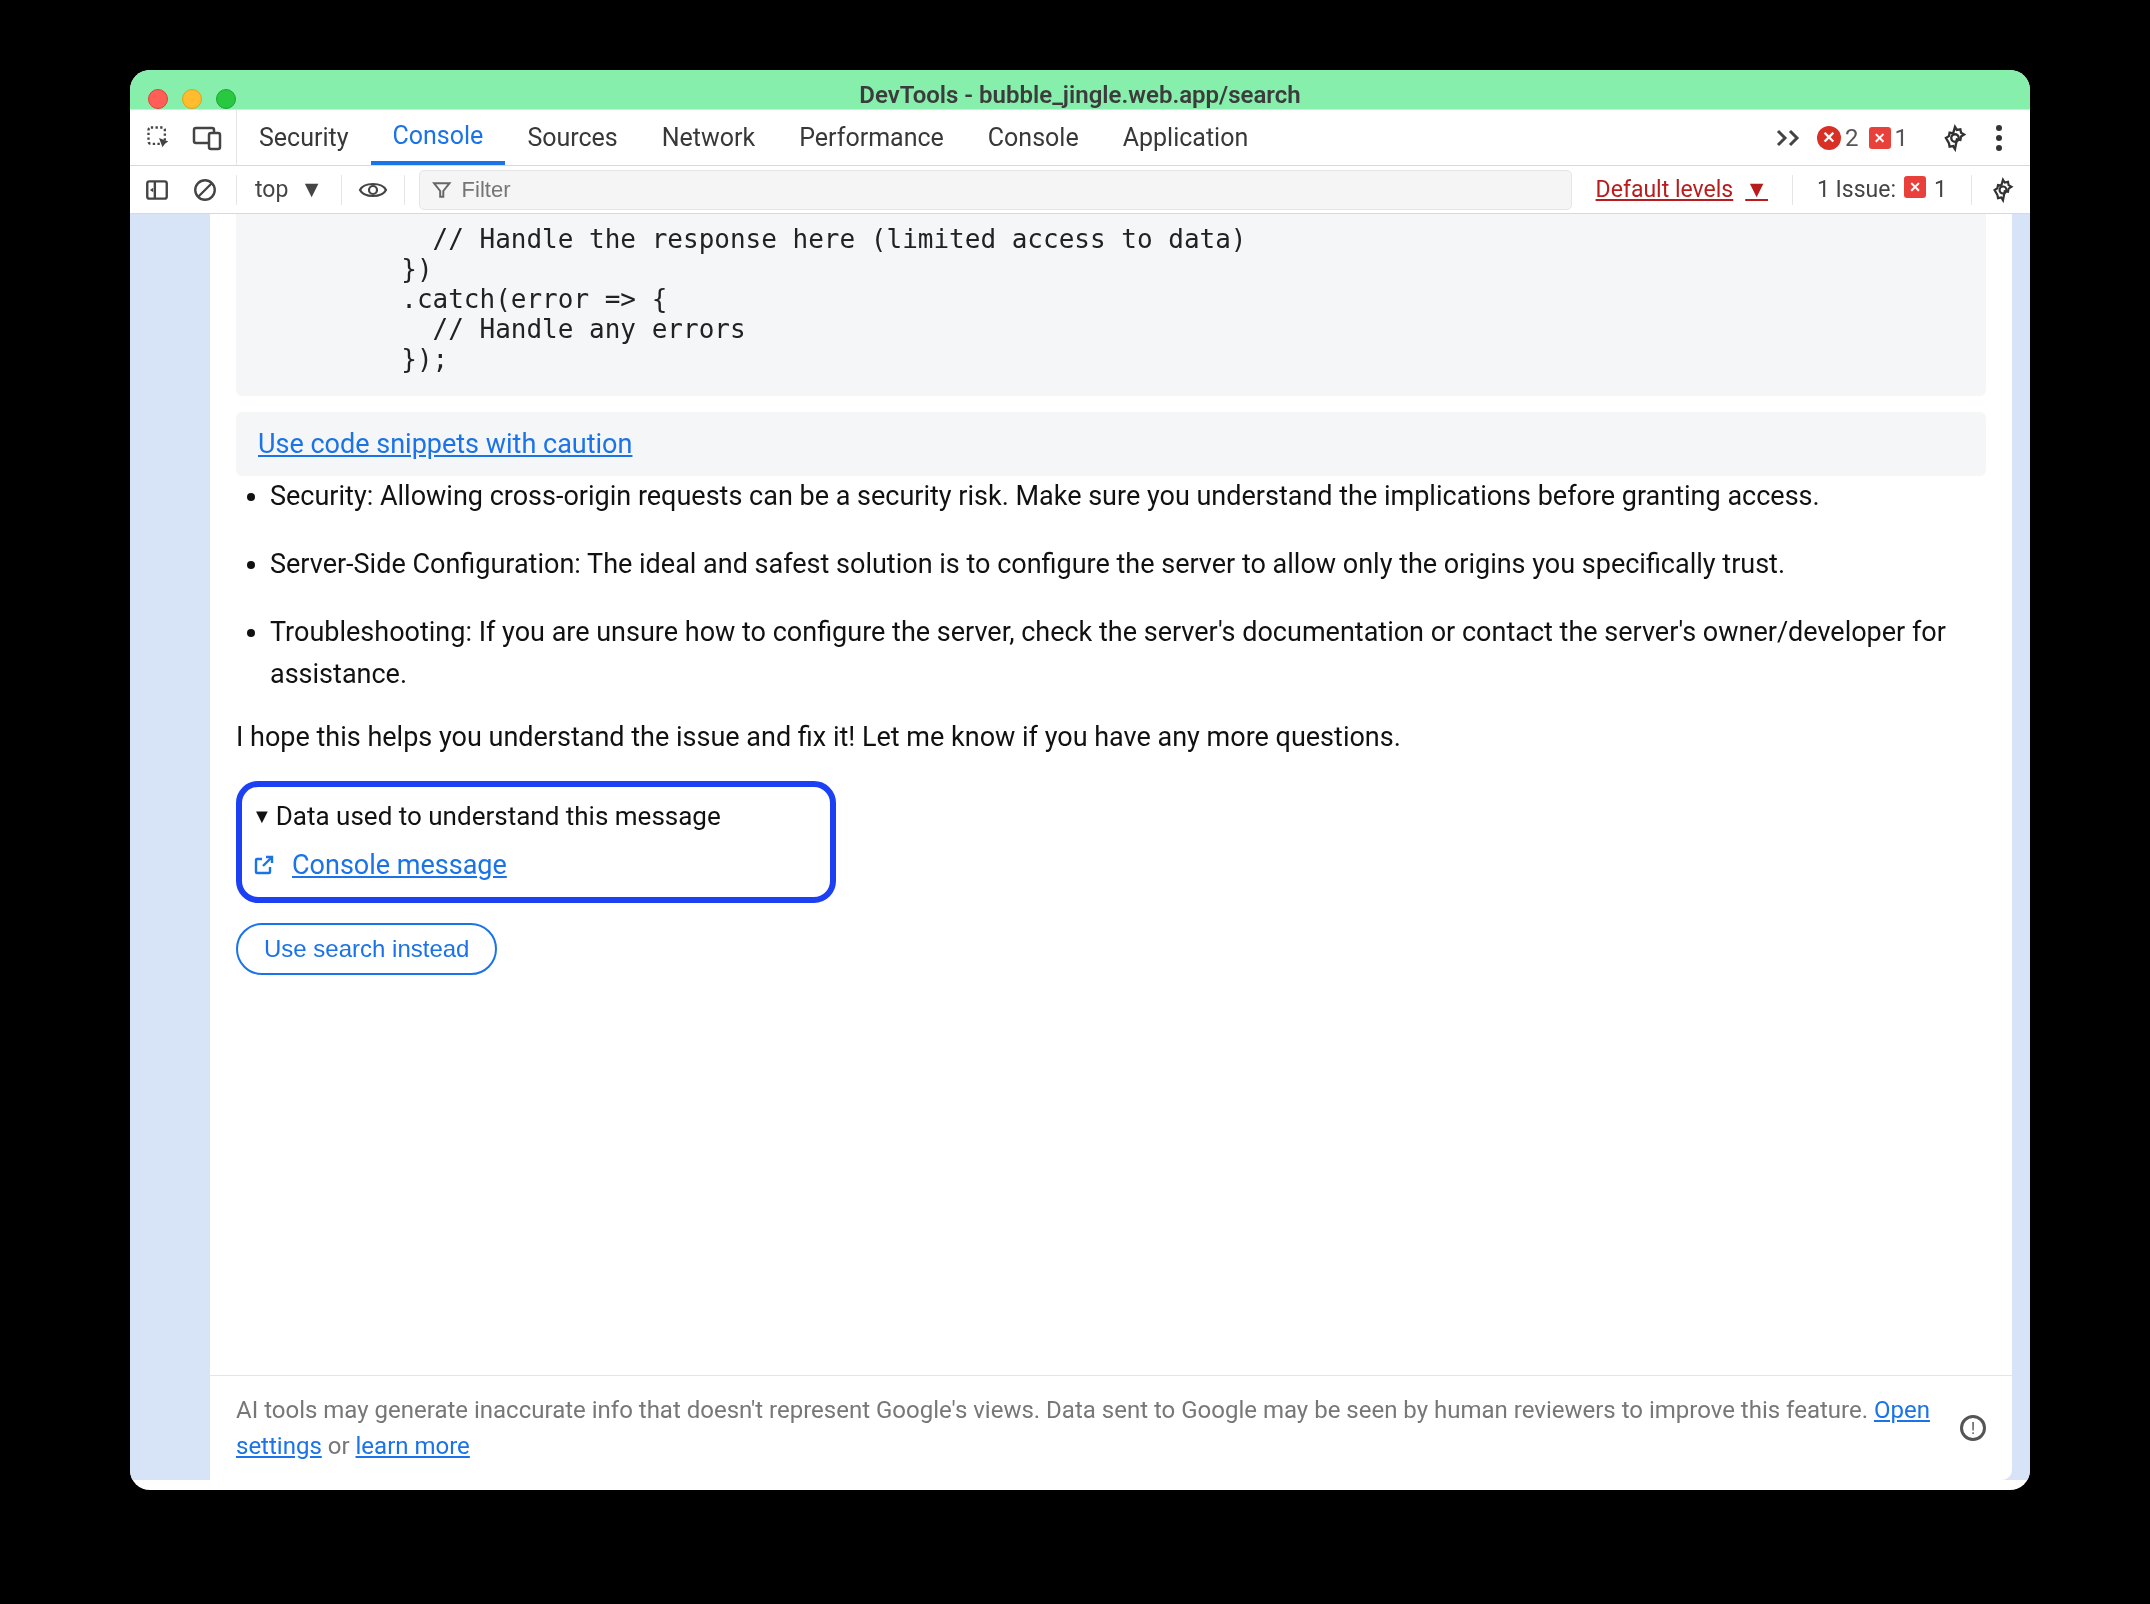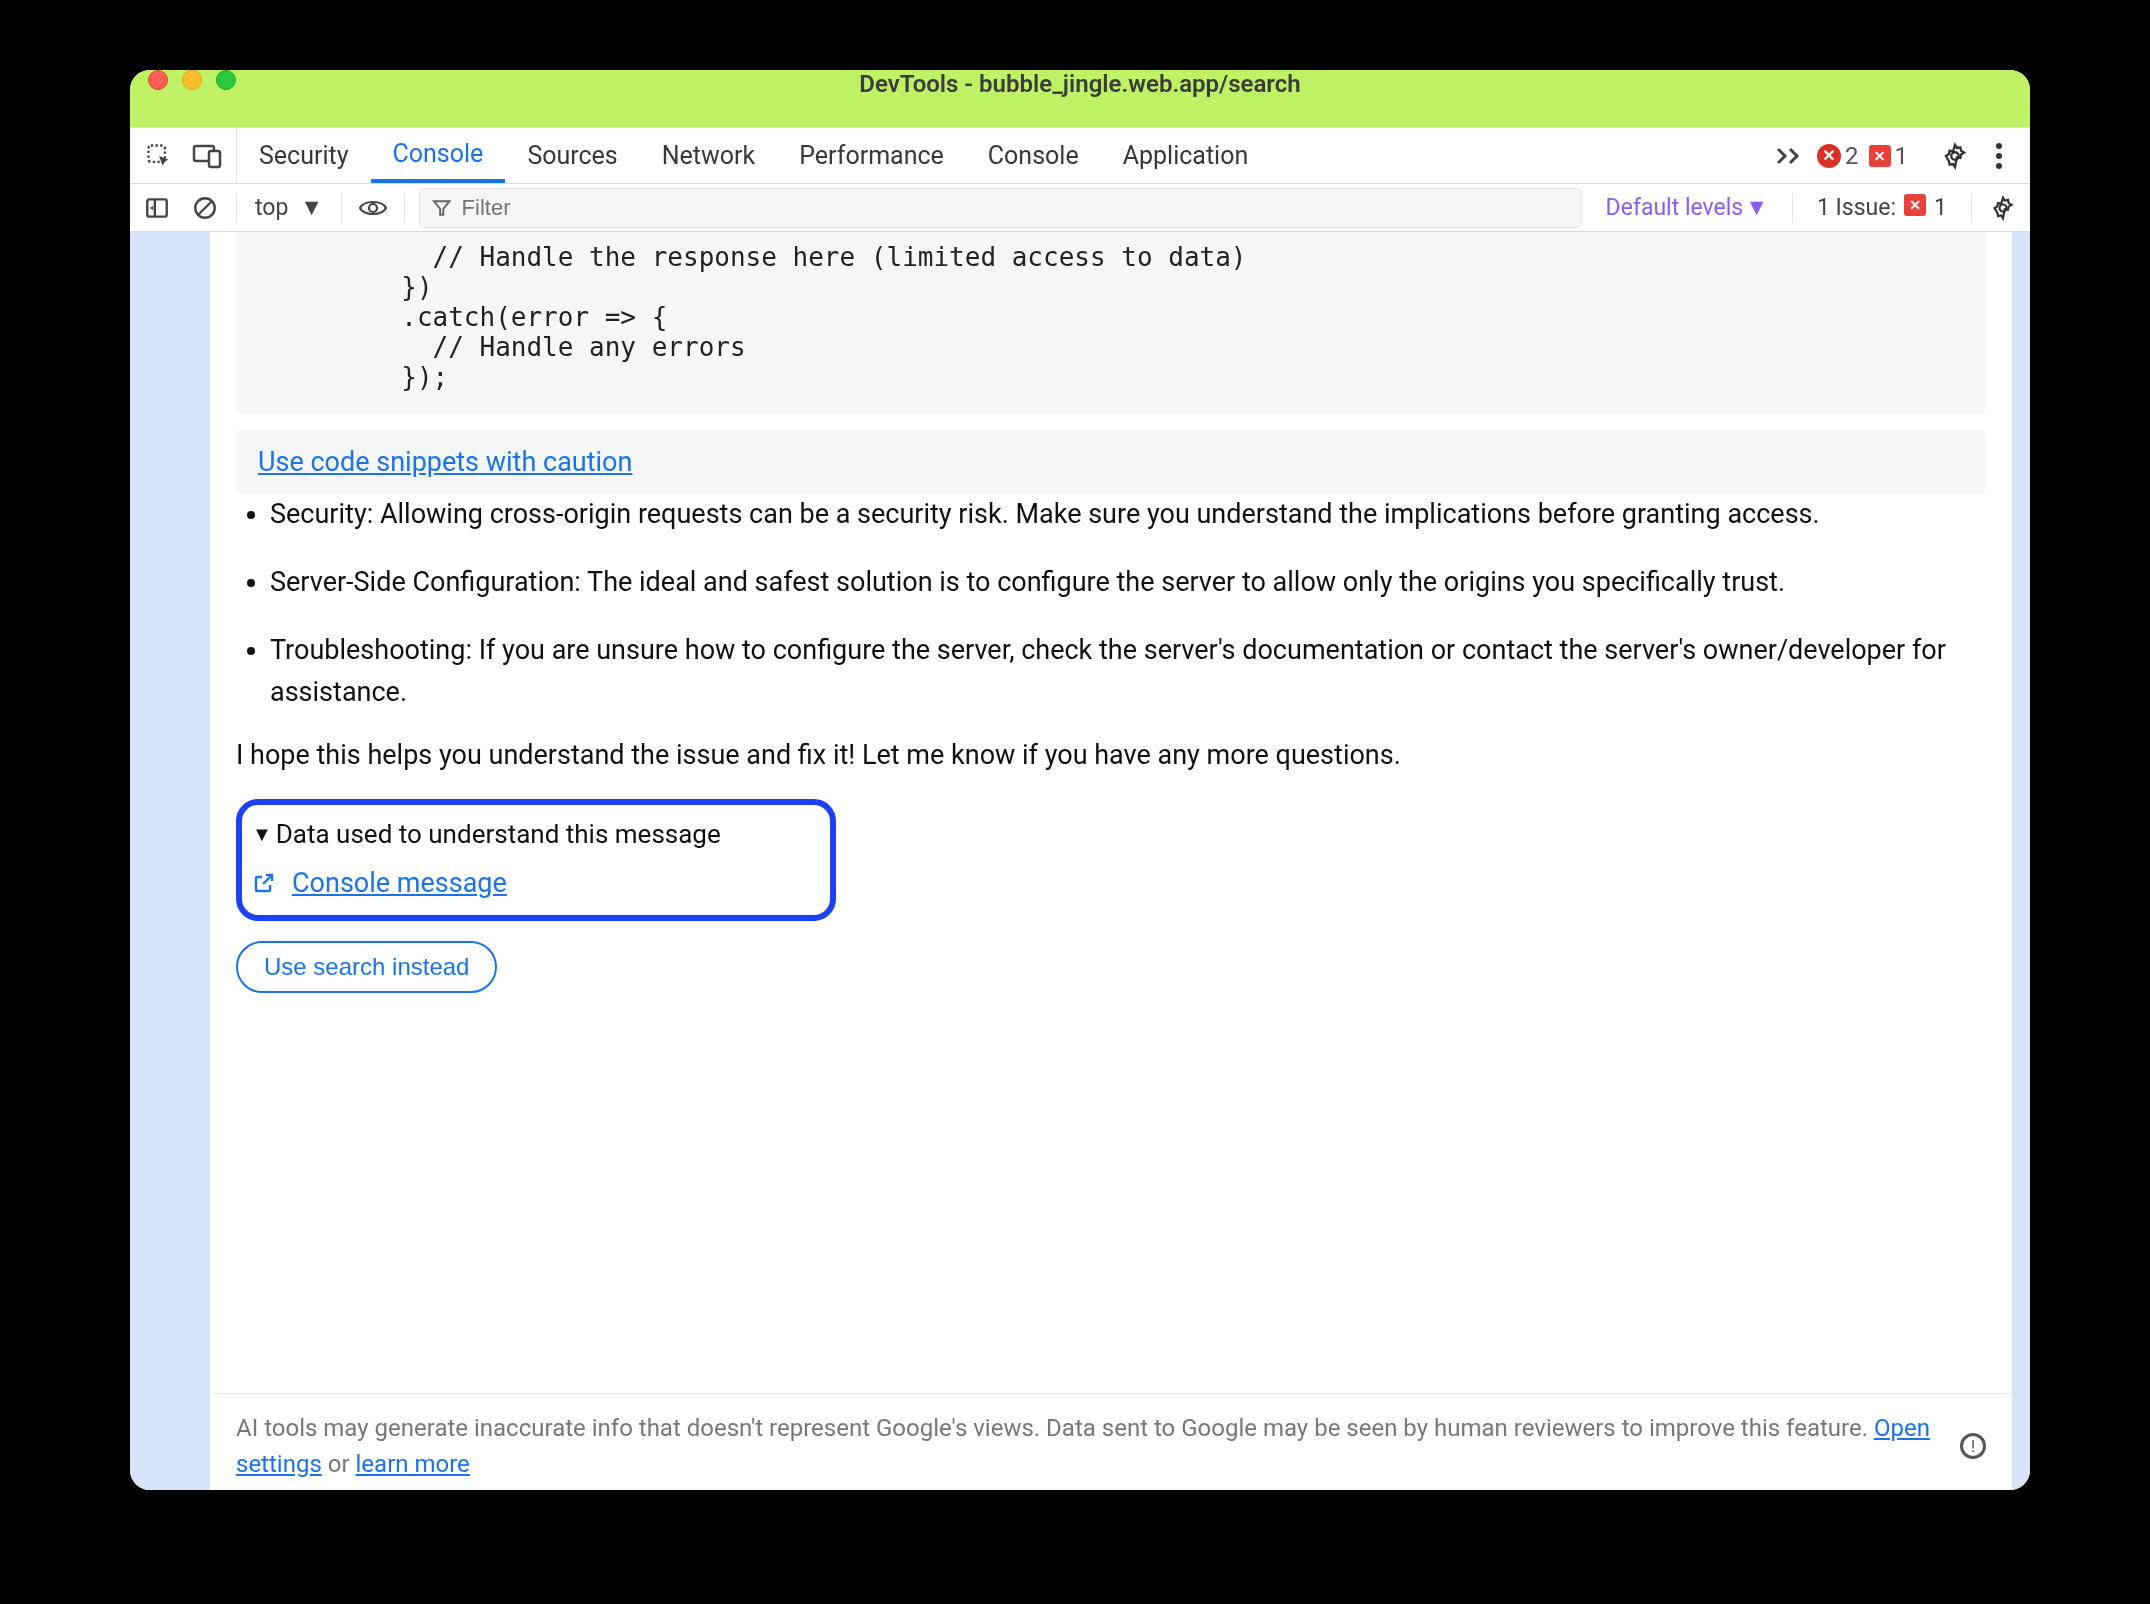--- a/index.html
+++ b/index.html
@@ -1,19 +1,19 @@
 <!DOCTYPE html>
 <html><head>
 <meta charset="utf-8">
 <style>
   * { box-sizing: border-box; margin: 0; padding: 0; }
   html, body { width: 2150px; height: 1604px; background: #000; font-family: -apple-system, BlinkMacSystemFont, "Segoe UI", Roboto, Helvetica, Arial, sans-serif; }
   .stage { position: absolute; left: 130px; top: 70px; width: 1900px; height: 1420px; background: #fff; border-radius: 20px; overflow: hidden; box-shadow: 0 4px 40px rgba(0,0,0,.4); }
   
-  .titlebar { height: 58px; background: #bef264; border-bottom: 1px solid #e0e0e0; display: flex; align-items: flex-start; padding: 0 18px; position: relative; }
+  .titlebar { height: 40px; background: #86efac; border-bottom: 1px solid #e0e0e0; display: flex; align-items: flex-end; padding: 0 18px; position: relative; }
   .traffic { display: flex; gap: 14px; }
   .tdot { width: 20px; height: 20px; border-radius: 50%; }
   .tdot.red { background: #ff5f57; border: 1px solid #e14036; }
   .tdot.yld { background: #febc2e; border: 1px solid #dfa11a; }
   .tdot.grn { background: #28c840; border: 1px solid #1fa531; }
   .title { position: absolute; left: 0; right: 0; text-align: center; font-size: 24px; font-weight: 600; color: #3c3c3c; pointer-events: none; }
   
   .tabsbar { height: 56px; border-bottom: 1px solid #d9d9d9; display: flex; align-items: stretch; }
   .leadicons { display: flex; align-items: center; padding: 0 12px; gap: 14px; border-right: 1px solid #e5e5e5; }
   .iconbtn { width: 34px; height: 34px; display: flex; align-items: center; justify-content: center; color: #444; cursor: pointer; }
@@ -25,21 +25,21 @@
   .circ-err { width: 24px; height: 24px; border-radius: 50%; background: #d93025; display: flex; align-items: center; justify-content: center; color: #fff; font-size: 16px; font-weight: bold; }
   .sq-warn { width: 22px; height: 22px; border-radius: 3px; background: #e8413b; display: flex; align-items: center; justify-content: center; color: #fff; font-size: 14px; font-weight: bold; }
   .spacer { width: 10px; }
   .gear, .dots, .dbl { color: #444; }
   
   .ctoolbar { height: 48px; border-bottom: 1px solid #d9d9d9; display: flex; align-items: center; padding: 0 10px; gap: 14px; }
   .sep { width: 1px; height: 30px; background: #e5e5e5; }
   .ctxpick { display: flex; align-items: center; gap: 12px; font-size: 23px; color: #444; cursor:pointer; padding: 0 4px; }
   .filterbox { flex: 1; height: 40px; background: #f5f5f5; border: 1px solid #e5e5e5; border-radius: 5px; display: flex; align-items: center; padding: 0 12px; gap: 10px; color: #666; }
   .filterbox input { border: none; outline: none; background: transparent; font-size: 22px; color: #444; width: 100%; }
-  .lvls { font-size: 23px; color: #8b5cf6; display: flex; align-items: center; gap: 2px; cursor: pointer; padding: 0 10px; }
+  .lvls { font-size: 23px; color: #b91c1c; display: flex; align-items: center; gap: 12px; cursor: pointer; padding: 0 10px; text-decoration: underline; }
   .issuebox { font-size: 23px; color: #444; display: flex; gap: 8px; padding: 0 10px; }
   
   .content-outer { background: #d7e4f7; height: calc(100% - 50px - 56px - 48px); padding-right: 18px; overflow: hidden; }
   .content-inner { background: #fff; margin-left: 80px; height: 100%; border-bottom-right-radius: 10px; position: relative; padding: 0 26px 0 26px; }
   .codeblock { background: #f5f6f7; border-radius: 0 0 6px 6px; padding: 10px 40px 22px 40px; font-family: Menlo, Monaco, Consolas, monospace; font-size: 26px; color: #222; white-space: pre; overflow: hidden; }
   .caution { background: #f5f6f7; border-radius: 6px; padding: 16px 22px; margin-top: 16px; }
   .caution a { color: #1a73e8; text-decoration: underline; font-size: 27px; }
   .section-h { font-size: 28px; font-weight: 700; color: #111; margin: 38px 0 20px 0; }
   .notes { font-size: 27px; color: #111; padding-left: 34px; line-height: 1.55; }
   .notes li { margin-bottom: 26px; }

